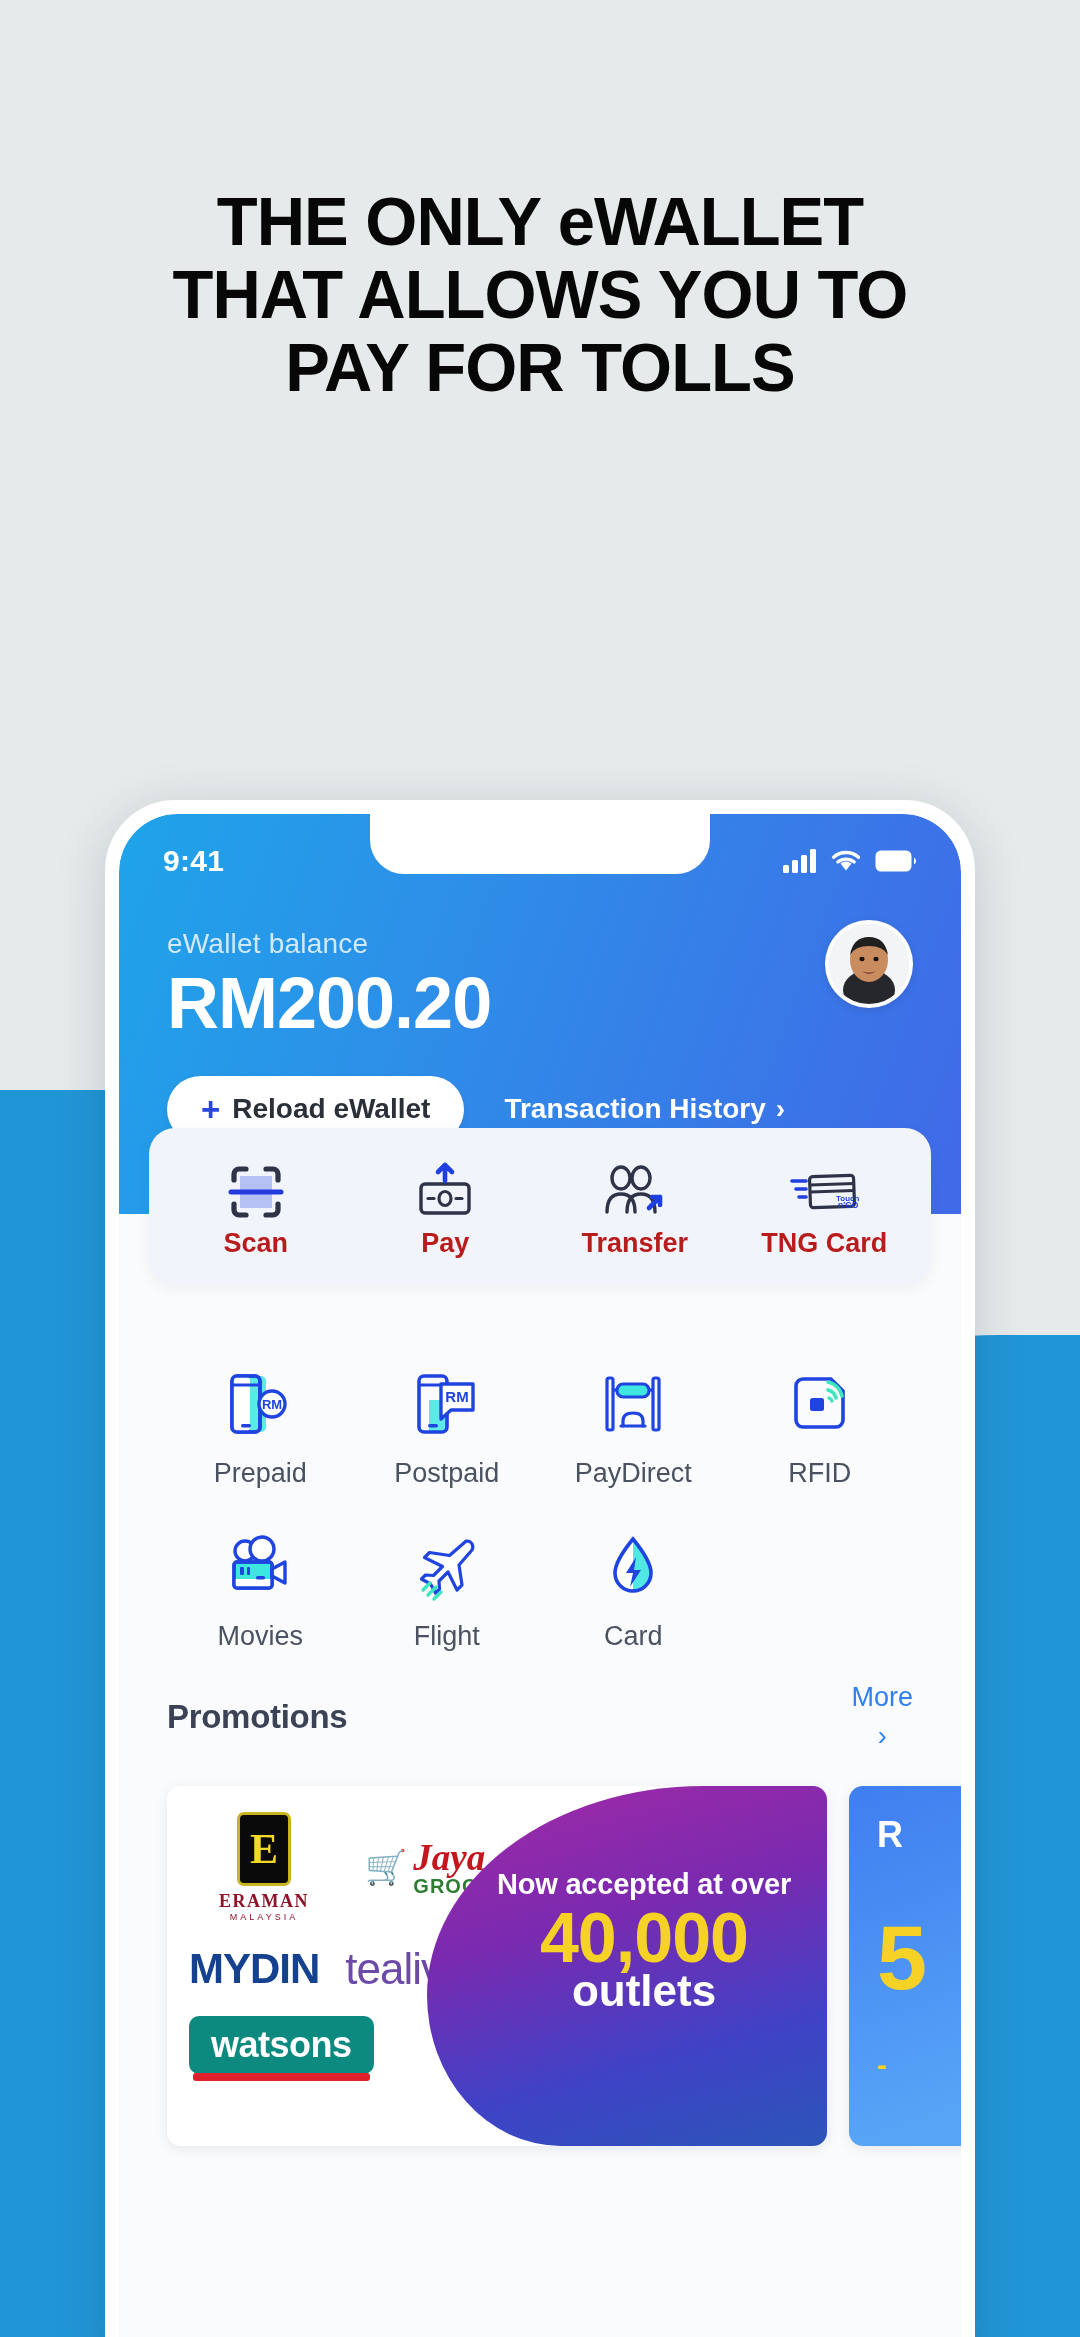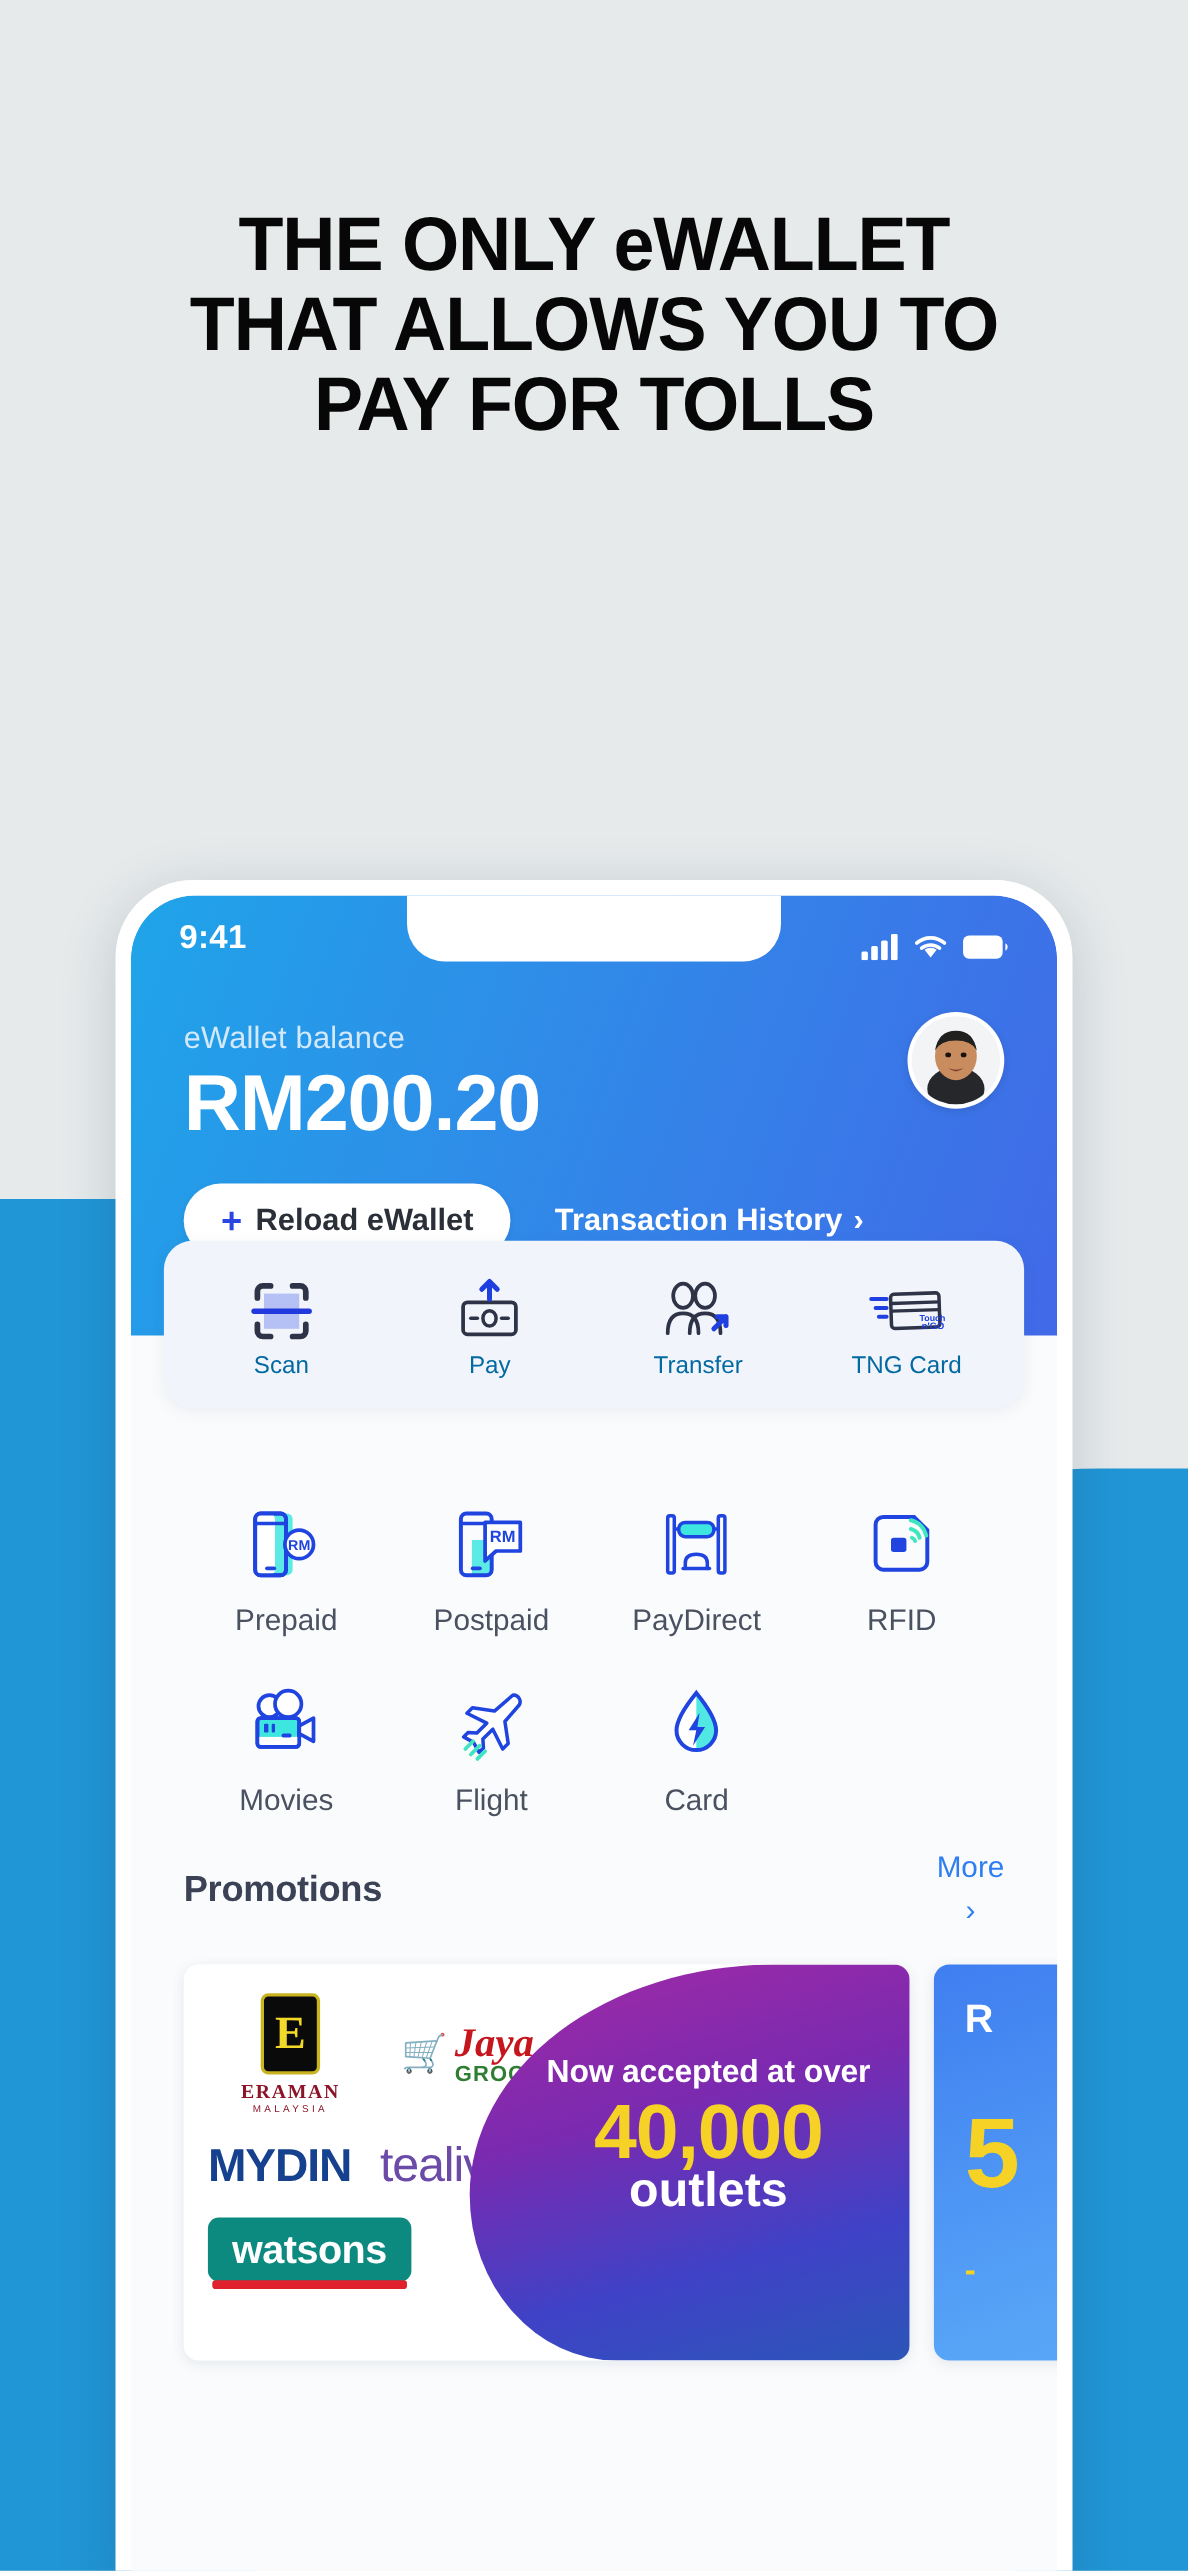--- a/index.html
+++ b/index.html
@@ -67,21 +67,21 @@
     height:400px;
   }
   .notch {
     position:absolute; left:50%; transform:translateX(-50%);
     top:0; width:340px; height:60px;
     background:#ffffff;
     border-bottom-left-radius:34px;
     border-bottom-right-radius:34px;
   }
   .statusbar {
-    display:flex; justify-content:space-between;
+    display:flex; align-items:center; justify-content:space-between;
     padding:22px 44px 0 44px; height:72px;
     position:relative; z-index:3;
   }
   .status-time {
     color:#ffffff; font-size:30px; font-weight:700; letter-spacing:0.3px;
   }
   .status-icons { display:flex; align-items:center; gap:13px; }
 
   .balance-block { padding:42px 48px 0 48px; position:relative; }
   .balance-label {
@@ -128,21 +128,21 @@
     border-radius:26px;
     padding:28px 12px 26px 12px;
     display:flex;
     box-shadow:0 3px 14px rgba(40,70,120,0.07);
     z-index:5;
   }
   .quick-item {
     flex:1; display:flex; flex-direction:column; align-items:center; gap:0;
     cursor:pointer;
   }
-  .quick-label { font-size:22px; color:#0369a1; font-weight:400; }
+  .quick-label { font-size:27px; color:#b91c1c; font-weight:700; }
 
   
   .services {
     padding:52px 48px 0 48px;
   }
   .section-head {
     display:flex; align-items:center; justify-content:space-between;
     margin-bottom:34px;
   }
   .section-title {

